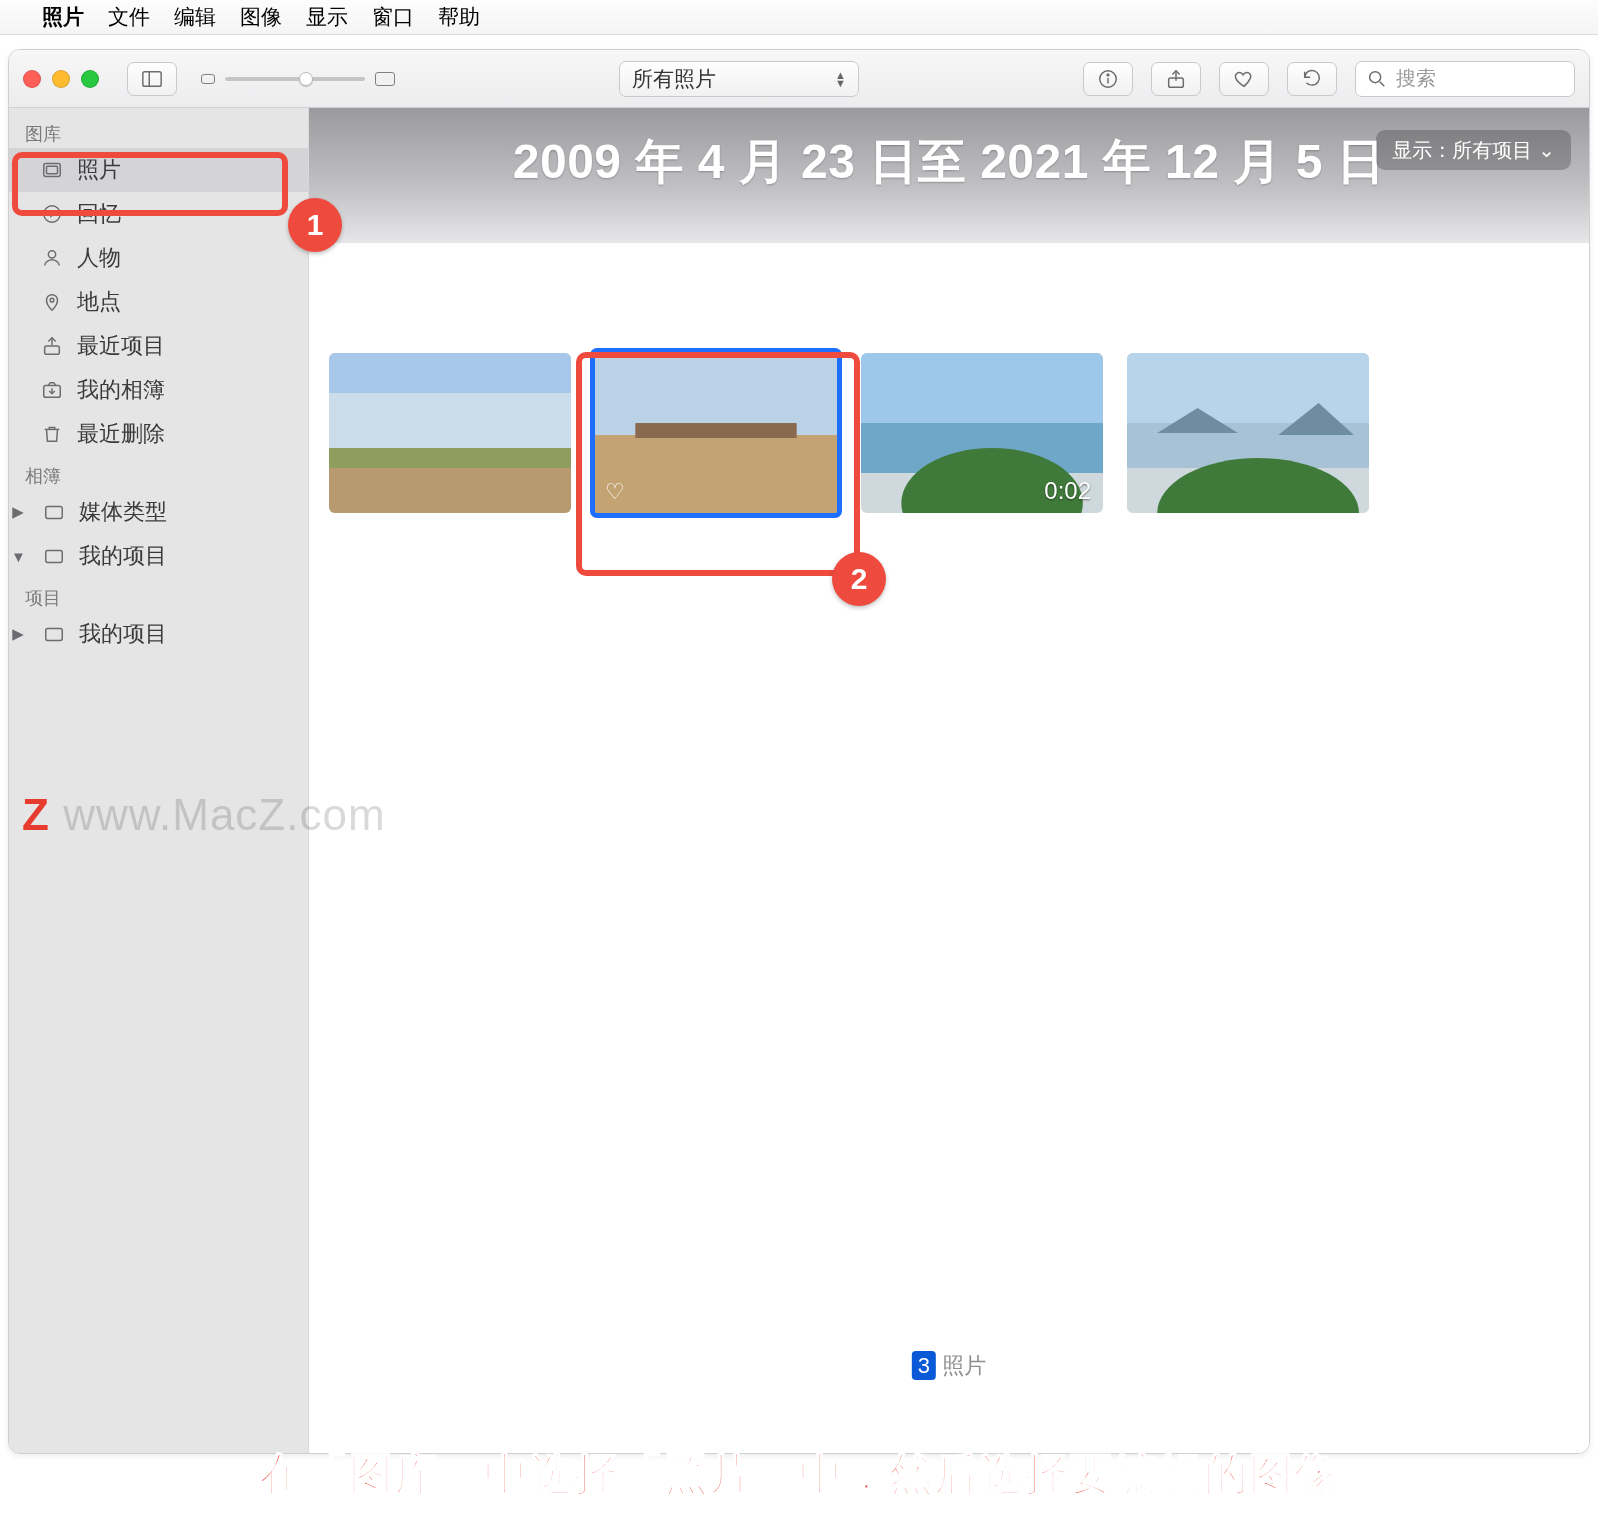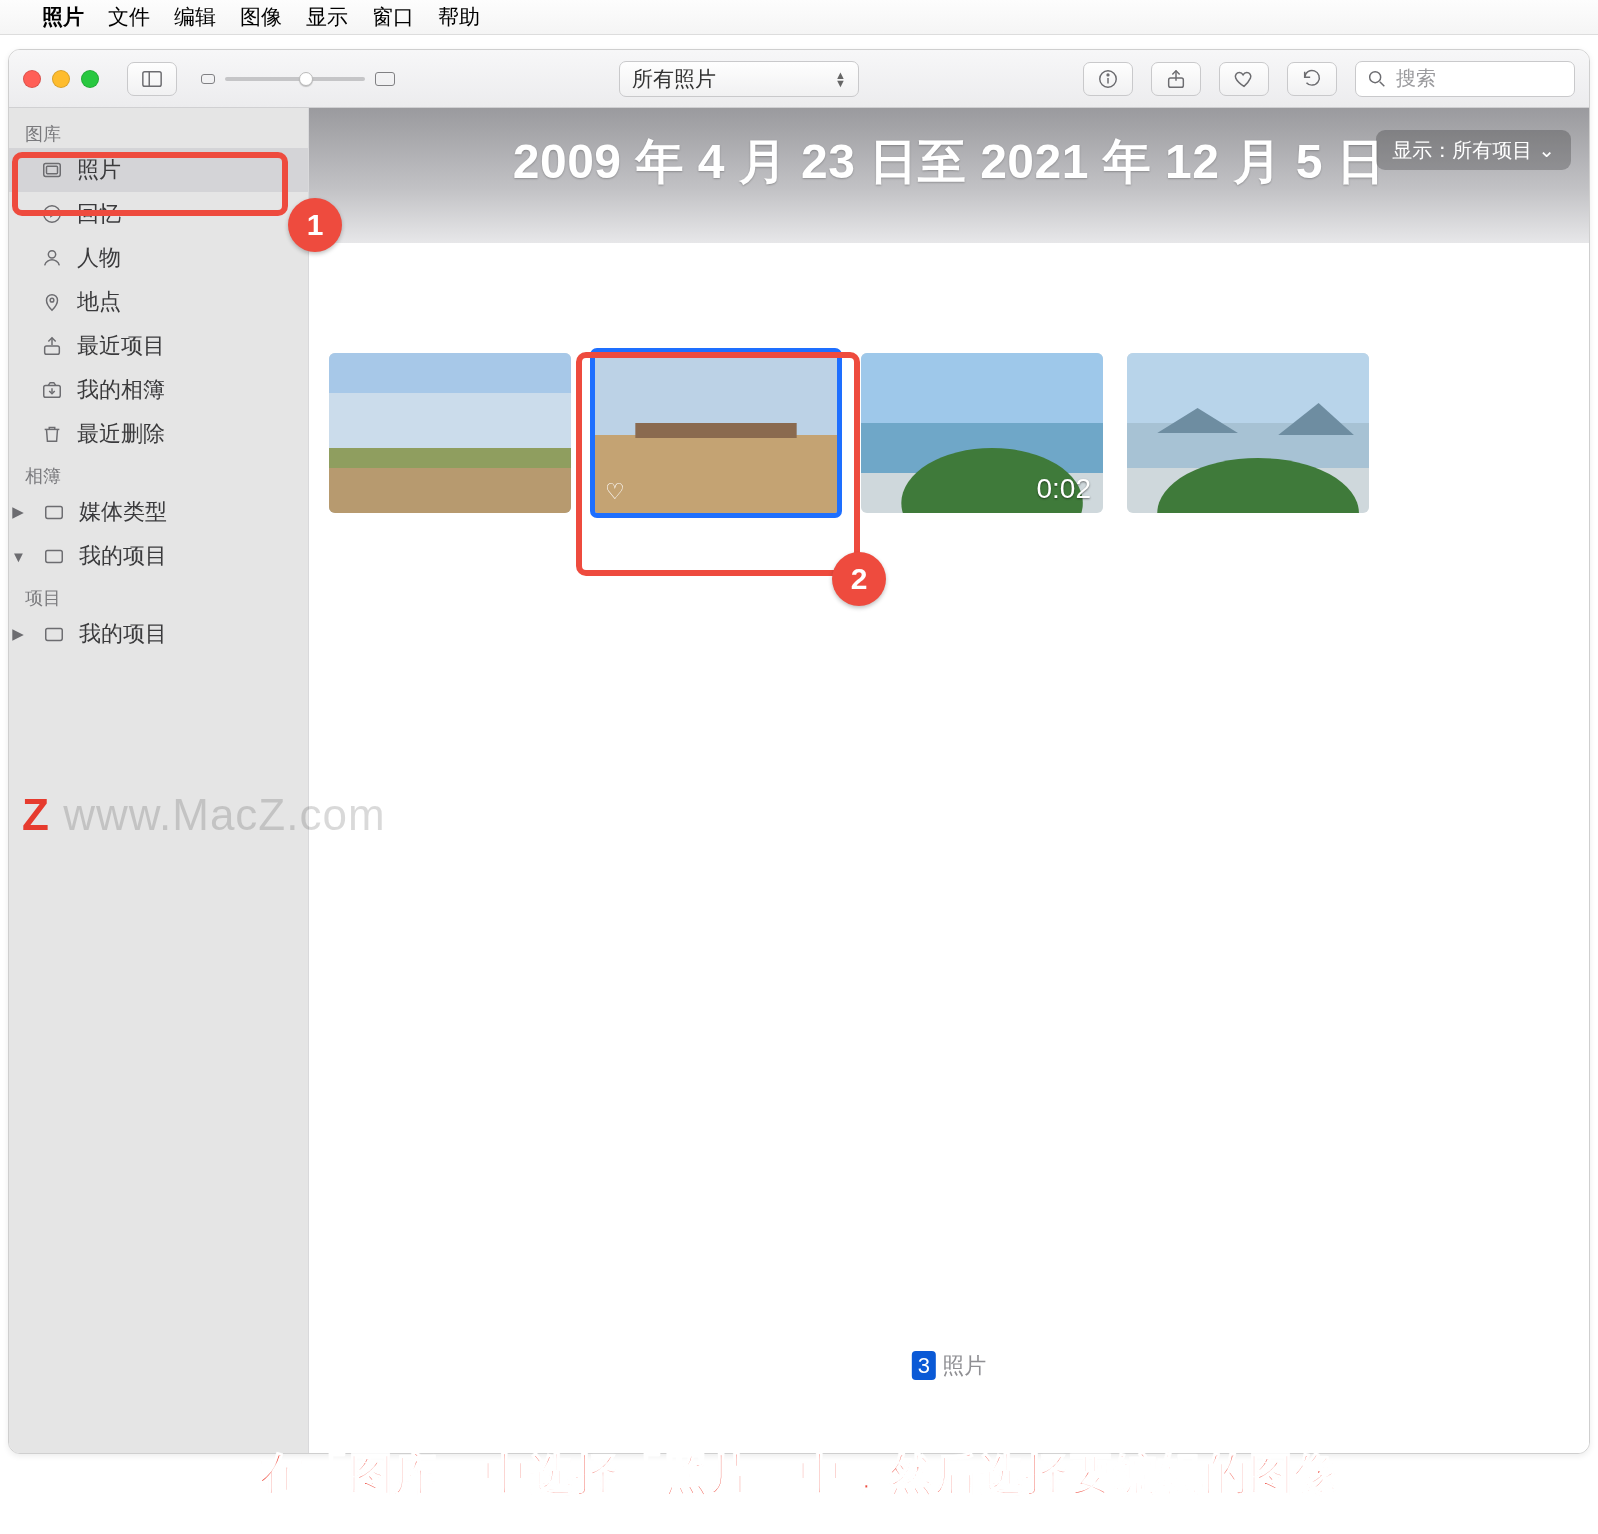--- a/index.html
+++ b/index.html
@@ -42,21 +42,21 @@
   .content { flex:1; position:relative; background:#fff; }
   .content-header { height:135px; background:linear-gradient(#9a9a9e,#c2c2c5 60%, #e7e7e9); display:flex; align-items:flex-start; justify-content:center; position:relative; }
   .date-range { color:#fff; font-size:48px; font-weight:600; margin-top:22px; text-shadow:0 1px 2px rgba(0,0,0,.25); letter-spacing:.5px; }
   .show-btn { position:absolute; right:18px; top:22px; height:40px; padding:0 16px; border-radius:9px; background:rgba(0,0,0,.22); color:#fff; font-size:20px; display:flex; align-items:center; gap:6px; }
 
   .grid { padding:110px 20px 0 20px; display:flex; gap:24px; }
   .thumb { width:242px; height:160px; border-radius:6px; overflow:hidden; position:relative; background:#cfd8dc; }
   .thumb svg { width:100%; height:100%; display:block; }
   .thumb.selected { outline:5px solid #1e6fff; outline-offset:0; border-radius:2px; }
   .thumb .fav { position:absolute; left:10px; bottom:8px; color:#fff; font-size:22px; }
-  .thumb .dur { position:absolute; right:12px; bottom:8px; color:#fff; font-size:28px; font-weight:500; text-shadow:0 1px 2px rgba(0,0,0,.5); }
+  .thumb .dur { position:absolute; right:12px; bottom:8px; color:#fff; font-size:24px; font-weight:500; text-shadow:0 1px 2px rgba(0,0,0,.5); }
 
   
   .anno-box { position:absolute; border:6px solid #ee4b3e; border-radius:10px; pointer-events:none; }
   .anno-badge { position:absolute; width:54px; height:54px; border-radius:50%; background:#ee4b3e; color:#fff; font-size:30px; font-weight:600; display:flex; align-items:center; justify-content:center; box-shadow:0 2px 4px rgba(0,0,0,.25); pointer-events:none; }
   .caption { position:absolute; left:0; right:0; bottom:30px; text-align:center; font-size:44px; font-weight:700; color:#ee4b3e; -webkit-text-stroke:1.5px #fff; text-shadow:0 0 2px #fff, 0 0 2px #fff; letter-spacing:1px; }
   .watermark { position:absolute; left:22px; top:790px; font-size:44px; color:rgba(0,0,0,.15); font-weight:300; letter-spacing:1px; pointer-events:none; }
   .watermark .z { color:#e63b2e; font-weight:700; }
   .footer-count { position:absolute; left:50%; bottom:72px; transform:translateX(-50%); color:#8f8f93; font-size:22px; }
   .footer-count .hl { color:#fff; background:#0a59d6; padding:2px 6px; border-radius:4px; }
 

